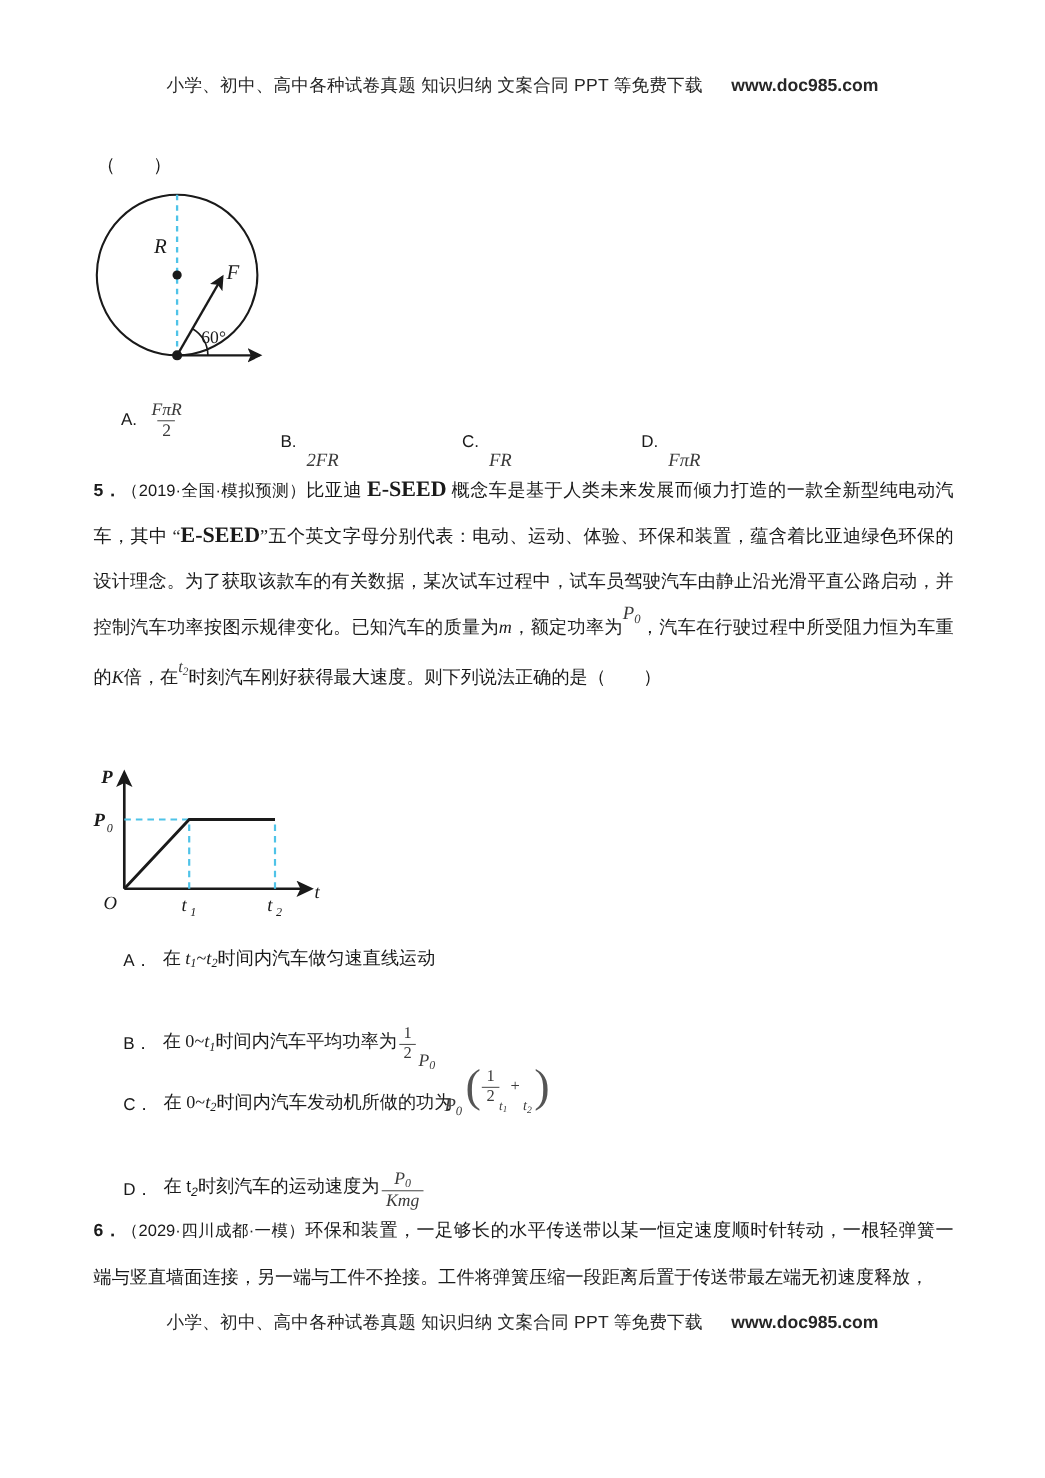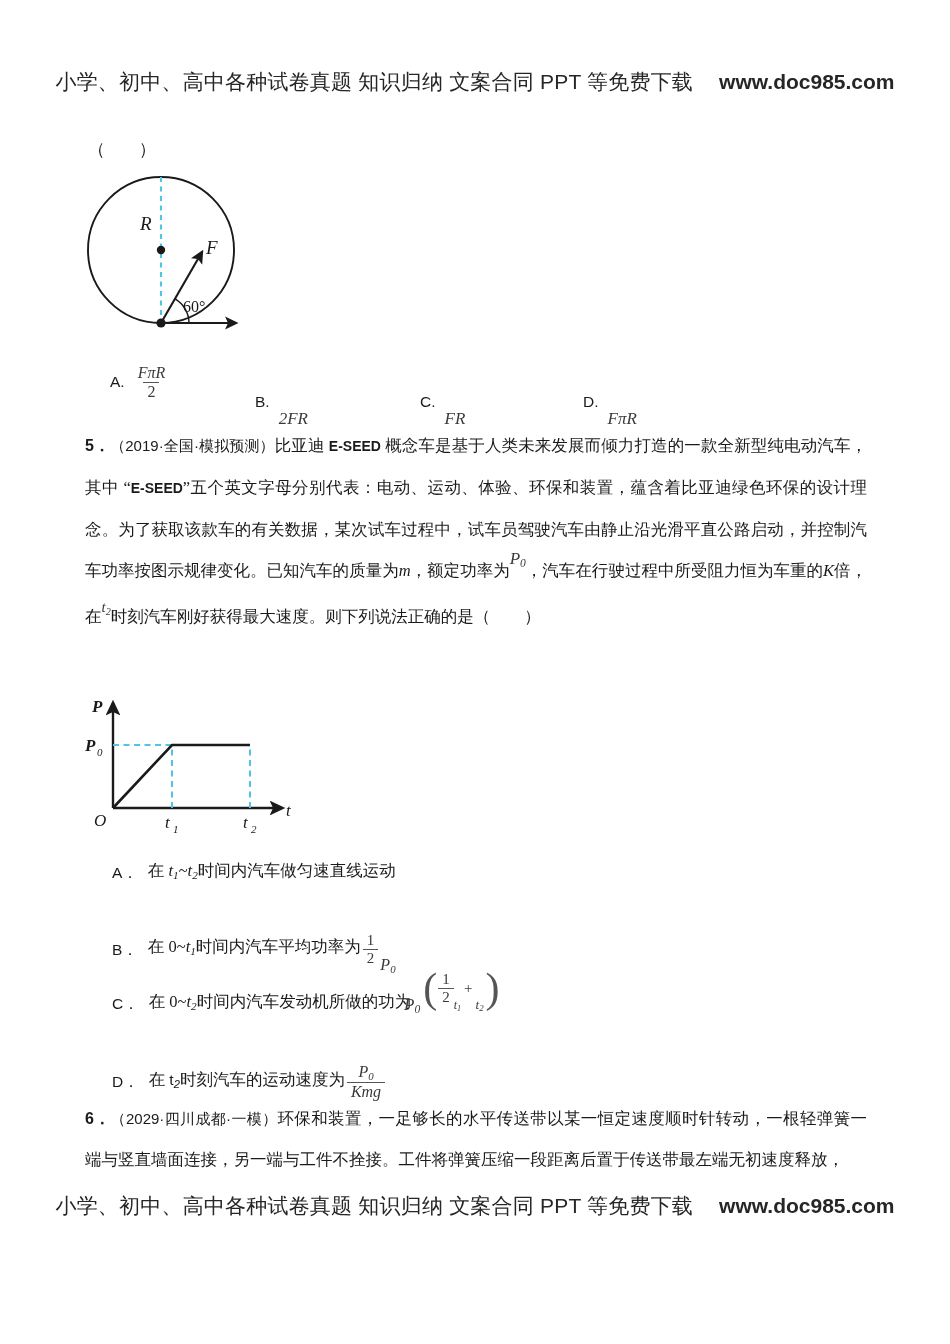--- a/index.html
+++ b/index.html
@@ -22,21 +22,21 @@
     height: 1344px;
   }
 
   
   .runhead, .runfoot {
     position: absolute;
     left: 0;
     width: 950px;
     text-align: center;
     font-family: "Liberation Sans", "DejaVu Sans", sans-serif;
-    font-size: 21px;
+    font-size: 16px;
     color: #262626;
     letter-spacing: 0.2px;
     white-space: nowrap;
   }
   .runhead { top: 68px; }
   .runfoot { top: 1192px; }
   .runhead .url, .runfoot .url {
     margin-left: 26px;
     font-family: "Liberation Sans", "DejaVu Sans", sans-serif;
     font-weight: bold;
@@ -55,23 +55,23 @@
   .qnum {
     font-family: "Liberation Sans", "DejaVu Sans", sans-serif;
     font-weight: 600;
     font-size: 16px;
   }
   .src {
     font-family: "Liberation Sans", "DejaVu Sans", sans-serif;
     font-size: 15px;
   }
   .bold-en {
-    font-family: Liberation Sans, sans-serif;
+    font-family: Liberation Serif, serif;
     font-weight: bold;
-    font-size: 14px;
+    font-size: 20px;
   }
   .en {
     font-family: "Liberation Sans", "DejaVu Sans", sans-serif;
     font-size: 15.5px;
   }
   .mi { font-style: italic; font-family: "Liberation Serif", serif; }
 
   
   .blank-paren { letter-spacing: 0; }
   .blank-paren .gap { display: inline-block; width: 34px; }

